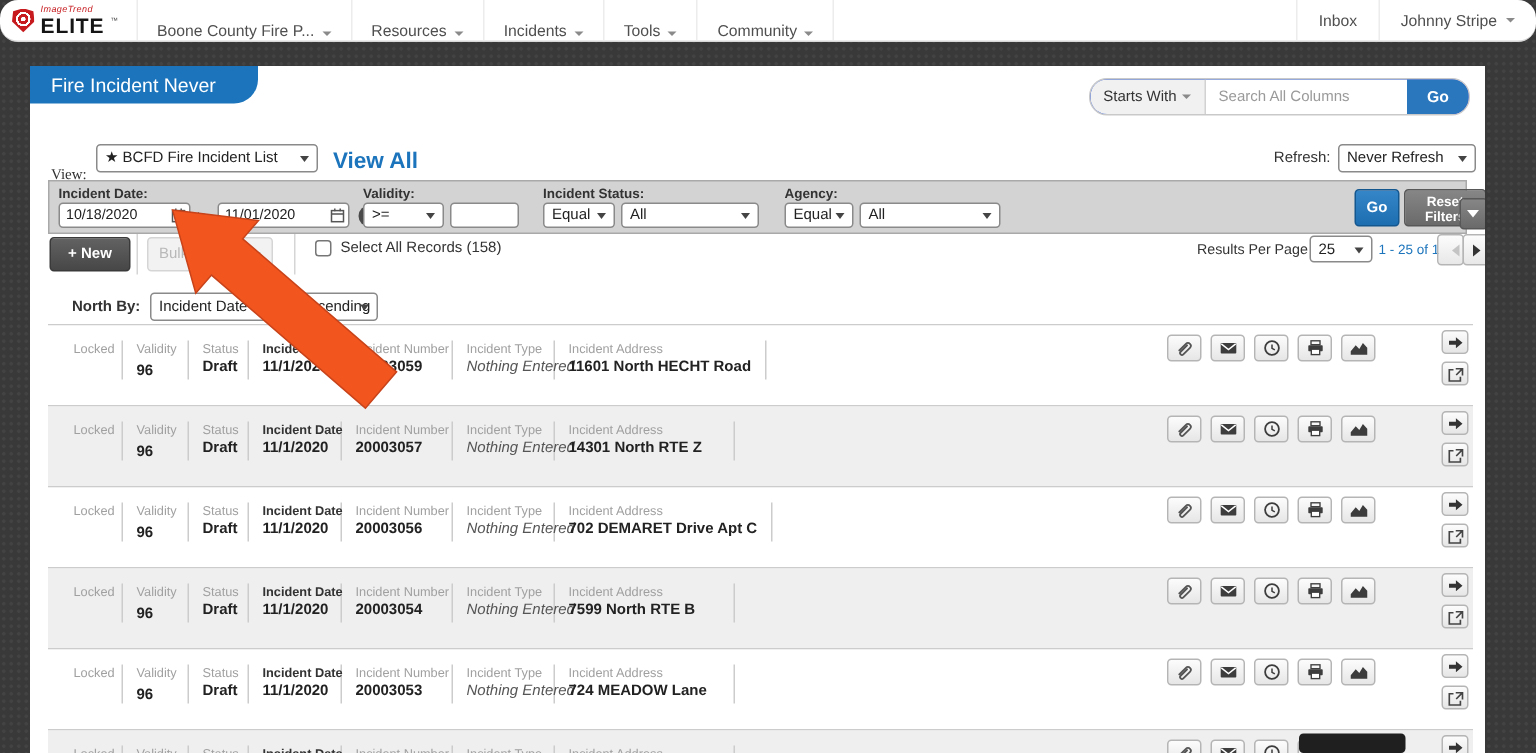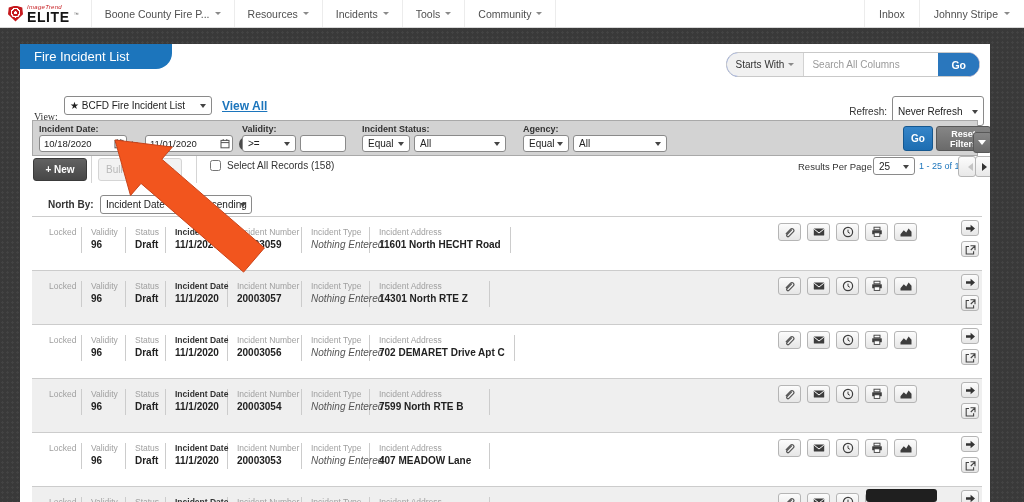--- a/index.html
+++ b/index.html
@@ -3,31 +3,31 @@
 <meta charset="utf-8">
 <style>
   html,body{margin:0;padding:0;}
   body{font-family:"Liberation Sans","DejaVu Sans",sans-serif;}
   .screen{position:relative;width:1024px;height:502px;overflow:hidden;
     background-color:#393939;
     background-image:radial-gradient(rgba(255,255,255,.05) 1px, transparent 1.2px);
     background-size:5px 5px;}
   
   .topbar{position:absolute;left:0;top:0;width:1024px;height:27px;background:#fff;
-    border-bottom:1px solid #d8d8d8;display:flex;align-items:stretch;z-index:10;}
+    border-bottom:1px solid #d8d8d8;display:flex;align-items:stretch;z-index:10;border-radius:12px;}
   .brand{display:flex;align-items:center;gap:4px;padding:0 12px 0 8px;border-right:1px solid #ececec;cursor:pointer;}
   .shield{width:15px;height:16px;display:inline-block;
     background:radial-gradient(circle at 50% 42%, #fff 0 1.5px, #c61a1e 1.6px 3.4px, #fff 3.5px 4.8px, #c61a1e 4.9px);
     clip-path:polygon(50% 0,95% 12%,100% 55%,50% 100%,0 55%,5% 12%);}
   .brand-text{display:flex;flex-direction:column;line-height:1;}
   .imagetrend{font-size:6px;color:#c61a1e;font-style:italic;letter-spacing:.3px;}
   .elite{font-size:14px;font-weight:bold;color:#151515;letter-spacing:.6px;}
   .brand sup{font-size:5px;color:#555;}
   .menu{display:flex;align-items:stretch;}
-  .menu-item{display:flex;align-items:center;gap:5px;padding:0 13px;font-size:10.5px;color:#4f4f4f;
+  .menu-item{display:flex;align-items:flex-end;gap:5px;padding:0 13px;font-size:10.5px;color:#4f4f4f;
     border-right:1px solid #ececec;cursor:pointer;white-space:nowrap;}
   .chev{width:0;height:0;border:3px solid transparent;border-top:3.6px solid #8a8a8a;display:inline-block;margin-top:3px;}
   .topbar-right{margin-left:auto;display:flex;align-items:stretch;}
   .tb-right-item{display:flex;align-items:center;gap:6px;padding:0 14px;font-size:10.5px;color:#4f4f4f;
     border-left:1px solid #ececec;cursor:pointer;white-space:nowrap;}
   
   .panel{position:absolute;left:20px;top:44px;width:970px;height:458px;background:#fff;overflow:hidden;z-index:5;
     font-size:10px;color:#333;}
   .page-tab{position:absolute;left:0;top:0;width:152px;height:25px;background:#1c75bc;color:#fff;
     font-size:13px;line-height:25px;padding-left:14px;box-sizing:border-box;border-bottom-right-radius:16px;}
@@ -38,24 +38,24 @@
     font-size:10px;color:#333;cursor:pointer;white-space:nowrap;}
   .search-input{border:none;outline:none;width:118px;font-size:10px;padding:0 8px;color:#333;font-family:inherit;}
   .search-input::placeholder{color:#9a9a9a;}
   .go-pill{background:#2a77bd;color:#fff;border:none;font-weight:bold;font-size:10.5px;padding:0 13px;cursor:pointer;font-family:inherit;}
   
   .view-label{position:absolute;left:14px;top:67px;font-size:10px;font-family:Liberation Serif, serif;}
   .fsel{position:relative;background:#fff;border:1px solid #8a8a8a;border-radius:3px;font-size:10px;color:#222;
     display:flex;align-items:center;padding:0 16px 0 5px;box-sizing:border-box;cursor:pointer;white-space:nowrap;overflow:hidden;}
   .fsel::after{content:"";position:absolute;right:5px;top:50%;margin-top:-1.5px;border:3.2px solid transparent;border-top:4px solid #444;}
   .sel-view{position:absolute;left:44px;top:52px;width:148px;height:19px;}
-  .view-all{position:absolute;left:202px;top:55px;color:#1c75bc;font-weight:bold;text-decoration:underline;font-size:12px;cursor:pointer;}
+  .view-all{position:absolute;left:202px;top:55px;color:#1c75bc;font-weight:bold;font-size:15px;cursor:pointer;}
   .refresh-group{position:absolute;right:6px;top:52px;display:flex;align-items:center;gap:5px;}
   .refresh-group .lbl-refresh{font-size:10px;}
-  .sel-refresh{width:92px;height:30px;}
+  .sel-refresh{width:92px;height:19px;}
   
   .filterbar{position:absolute;left:12px;top:76px;width:946px;height:36px;background:#d3d3d3;border:1px solid #a9a9a9;box-sizing:border-box;}
   .f-lbl{position:absolute;font-size:9px;font-weight:bold;color:#333;top:3px;white-space:nowrap;}
   .finput{position:absolute;top:14px;height:17px;background:#fff;border:1px solid #8a8a8a;border-radius:3px;
     font-size:9.5px;padding:0 4px;box-sizing:border-box;font-family:inherit;color:#222;outline:none;}
   .date-wrap{position:absolute;top:14px;height:17px;}
   .date-wrap input{width:100%;height:100%;border:1px solid #8a8a8a;border-radius:3px;box-sizing:border-box;
     font-size:9.5px;padding:0 16px 0 4px;font-family:inherit;color:#222;outline:none;}
   .date-wrap svg{position:absolute;right:3px;top:3px;}
   .to-word{position:absolute;font-size:9px;color:#333;top:18px;}
@@ -95,21 +95,21 @@
   .sel-order-dir{position:absolute;left:168px;top:151px;width:64px;height:19px;}
   
   .rows{position:absolute;left:12px;top:172px;width:950px;border-top:1px solid #ccc;}
   .row{position:relative;height:54px;border-bottom:1px solid #ccc;box-sizing:border-box;
     display:flex;align-items:flex-start;padding:10px 0 0 8px;background:#fff;}
   .row:nth-child(even){background:#efefef;}
   .cell{padding:0 9px;border-right:1px solid #ccc;display:flex;flex-direction:column;gap:2px;box-sizing:border-box;min-height:26px;}
   .cell .lbl{font-size:8.5px;color:#a0a0a0;white-space:nowrap;}
   .cell .val{font-size:10px;font-weight:bold;color:#222;white-space:nowrap;}
   .cell-locked{width:42px;}
-  .cell-validity{width:44px;}
+  .cell-validity{width:44px;justify-content:space-between;}
   .cell-status{width:40px;}
   .cell-date{width:62px;}
   .cell-date .lbl{color:#333;font-weight:bold;}
   .cell-number{width:74px;}
   .cell-type{width:68px;}
   .cell-type .val{font-style:italic;font-weight:normal;color:#555;}
   .cell-address{min-width:120px;}
   .row-actions{position:absolute;left:746px;top:6px;display:flex;gap:6px;}
   .act-btn{width:23px;height:18px;border:1px solid #b5b5b5;border-radius:3px;background:linear-gradient(#fcfcfc,#e6e6e6);
     display:flex;align-items:center;justify-content:center;cursor:pointer;padding:0;}
@@ -161,21 +161,21 @@
           <span>Inbox</span>
         </span>
       <span class="tb-right-item">
           <span>Johnny Stripe</span>
           <i class="chev"></i>
         </span>
     </div>
   </header>
 
   <div class="panel">
-    <div class="page-tab">Fire Incident List</div>
+    <div class="page-tab">Fire Incident Never</div>
 
     <div class="searchbar">
       <span class="search-mode">
           <span>Starts With</span>
           <i class="chev"></i>
         </span>
       <input class="search-input" type="text" placeholder="Search All Columns" style="">
       <button class="go-pill">Go</button>
     </div>
 
@@ -583,21 +583,21 @@
     <span class="cell cell-number">
             <span class="lbl">Incident Number</span>
             <span class="val">20003053</span>
           </span>
     <span class="cell cell-type">
             <span class="lbl">Incident Type</span>
             <span class="val">Nothing Entered</span>
           </span>
     <span class="cell cell-address">
             <span class="lbl">Incident Address</span>
-            <span class="val">407 MEADOW Lane</span>
+            <span class="val">724 MEADOW Lane</span>
           </span>
     <span class="row-actions">
       <button class="act-btn">
               <svg width="14" height="12" viewBox="0 0 14 12">
                 <path d="M3.2 7.6 L7.6 3.2 a1.9 1.9 0 0 1 2.7 2.7 L5.9 10.3 a1.25 1.25 0 0 1 -1.8 -1.8 L8.4 4.2" fill="none" stroke="#555" stroke-width="1.2" stroke-linecap="round"></path>
               </svg>
             </button>
       <button class="act-btn">
               <svg width="14" height="12" viewBox="0 0 14 12">
                 <rect x="1.8" y="2.6" width="10.4" height="7" rx="0.6" fill="#3d3d3d"></rect>

